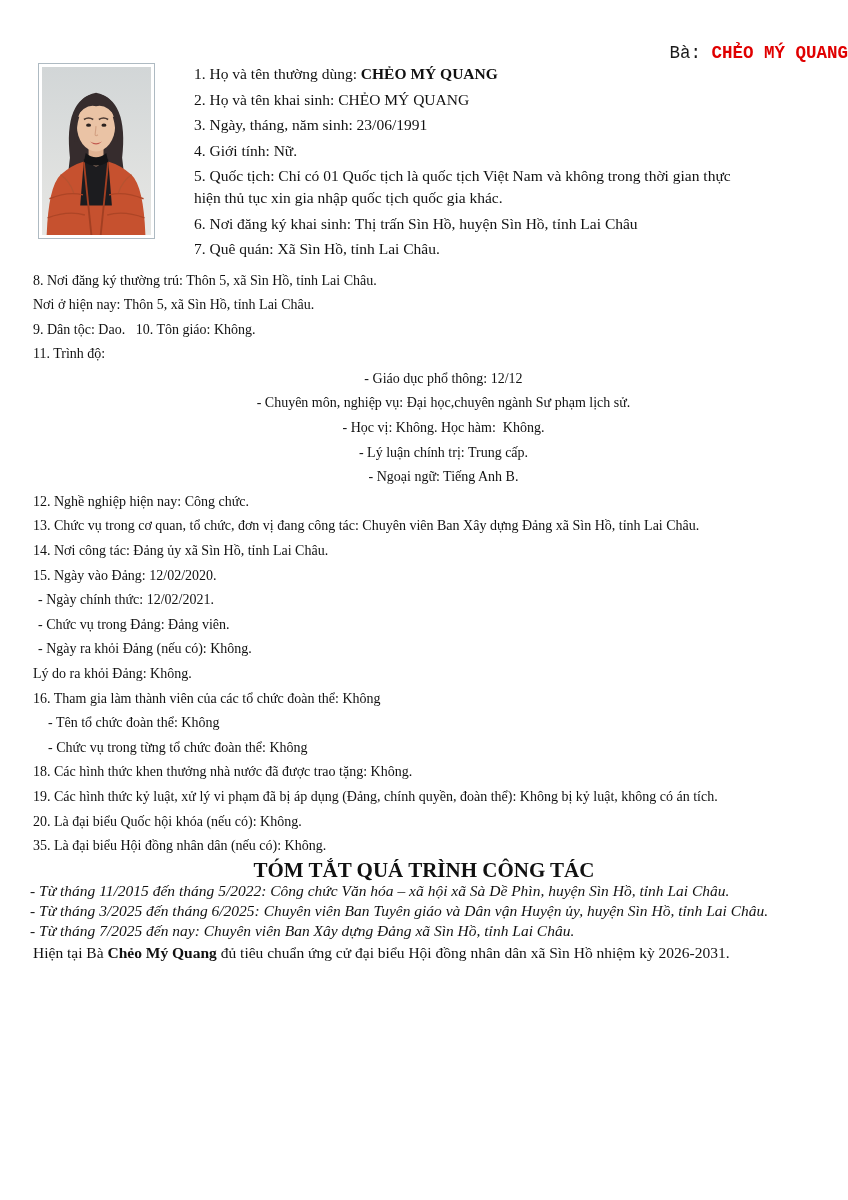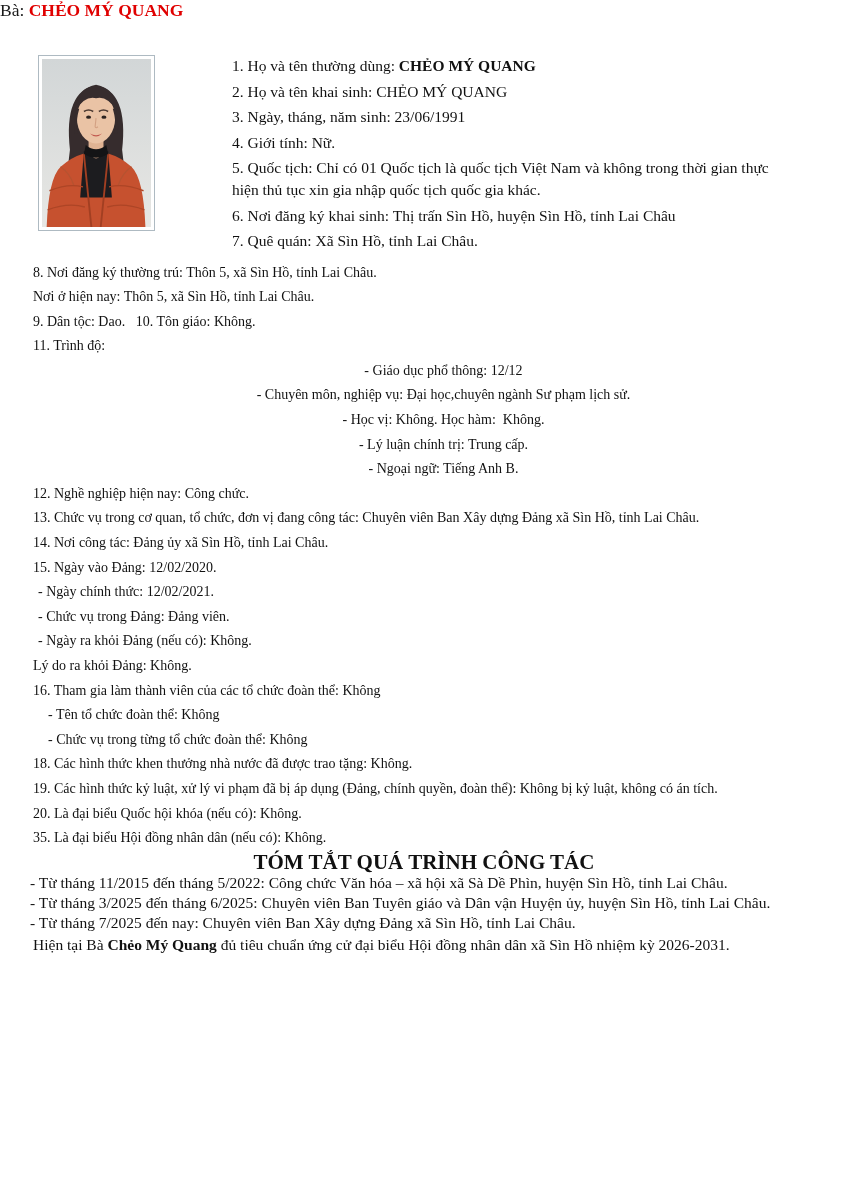--- a/index.html
+++ b/index.html
@@ -3,42 +3,42 @@
 <meta charset="utf-8">
 <style>
   :root{ --title-red:#e00000; --ink:#111; }
   *{ box-sizing:border-box; }
   html,body{ margin:0; padding:0; background:#fff; }
   .page{
     position:relative; width:848px; height:1200px; background:#fff;
     font-family:"Liberation Serif","DejaVu Serif",serif; color:var(--ink);
     overflow:hidden;
   }
-  .doc-title{ text-align:left; font-size:17.5px; line-height:20px; }
+  .doc-title{ padding-top:43px; text-align:right; font-size:17.5px; line-height:20px;font-family:Liberation Mono, monospace; }
   .doc-title .t-prefix{ font-weight:normal; color:#1a1a1a; }
   .doc-title .t-name{ font-weight:bold; color:var(--title-red); }
 
-  .top-section{ display:flex; align-items:flex-start; margin-top:35px; padding-left:38px;gap:38px; }
+  .top-section{ display:flex; align-items:flex-start; padding-left:38px; }
   .photo-frame{
     flex:none; width:117px; height:176px; border:1px solid #aebac2;
     background:#fff; padding:3px;
   }
   .photo-frame svg{ display:block; width:100%; height:100%; }
   .top-list{ margin-left:39px; width:556px; font-size:15.5px; }
   .top-list .item{ line-height:22px; margin-bottom:3.5px; }
   .top-list .item b{ font-weight:bold; }
 
   .details{ margin-top:5px; padding-left:33px; padding-right:6px; font-size:14px; }
   .details .line{ line-height:24.6px; }
   .ind-a{ padding-left:12px;text-align:center; }
   .ind-b{ padding-left:5px; }
   .ind-c{ padding-left:15px; }
 
   .career-heading{ text-align:center; font-weight:bold; font-size:21px; line-height:22px; }
-  .career{ padding-left:30px; padding-right:6px; font-size:15.5px; }
+  .career{ padding-left:30px; padding-right:6px; font-size:15.5px;font-style:italic; }
   .career .career-line{ line-height:20.3px; }
   .closing{ margin-top:0; padding-left:33px; font-size:15.5px; line-height:22px; }
   .closing b{ font-weight:bold; }
 </style>
 </head>
 <body>
 
 <div class="page">
 
   <div class="doc-title">

